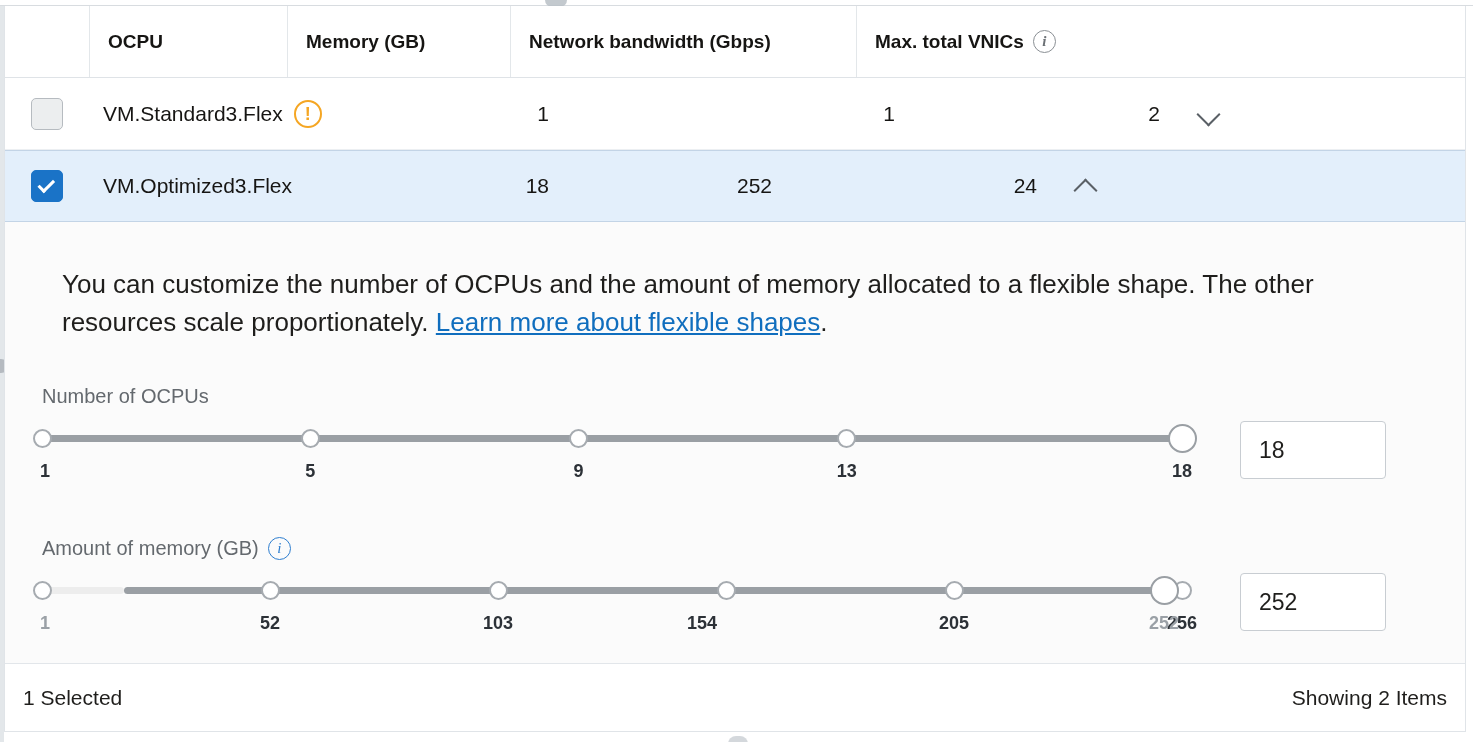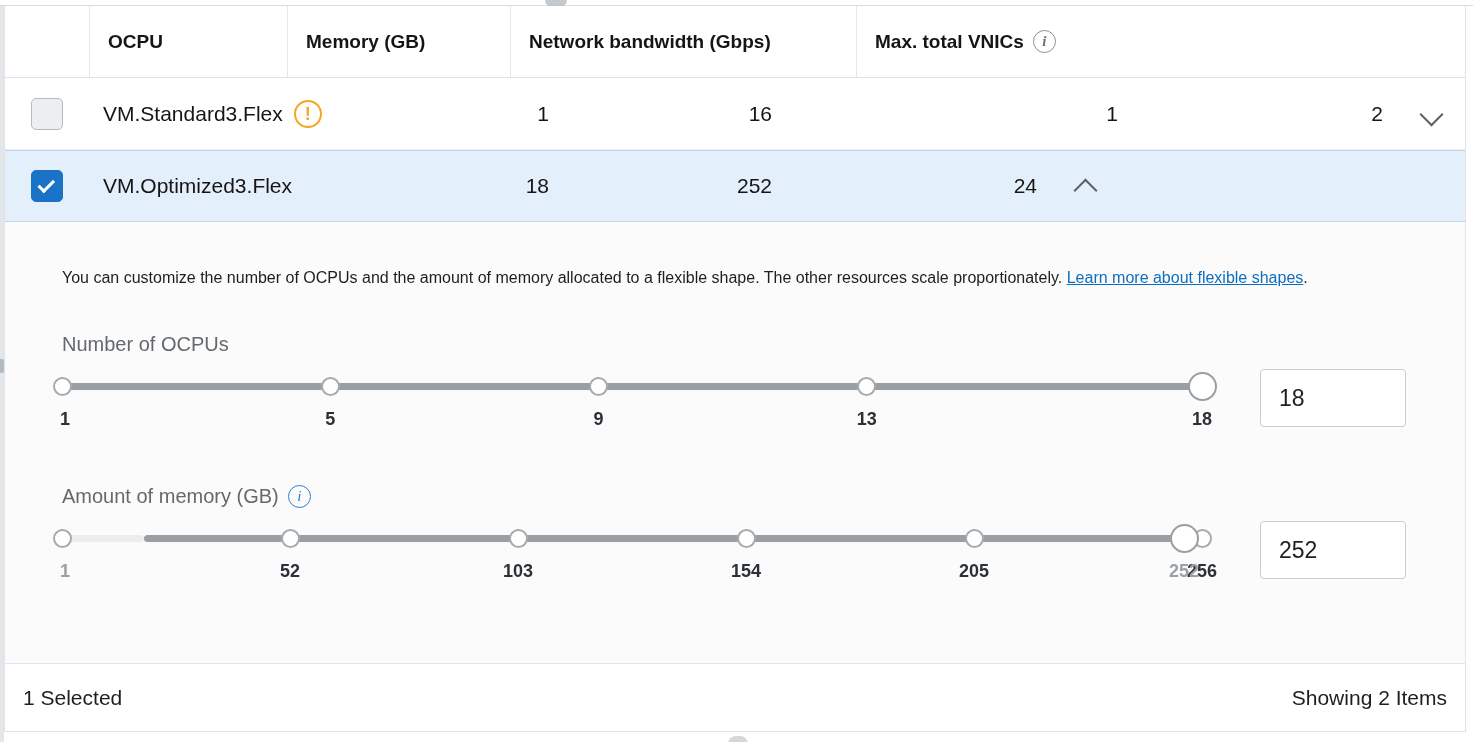--- a/index.html
+++ b/index.html
@@ -156,32 +156,32 @@
   .caret.up::before { transform: rotate(-135deg); top: 7px; }
 
   
   .detail {
     background: #fbfbfb;
     border-bottom: 1px solid #e2e6ea;
     padding: 44px 0 46px 0;
     height: 477px;
   }
   .detail-text {
-    font-size: 16px;
+    font-size: 26px;
     color: #1f1e1c;
     line-height: 1.45;
     padding: 0 58px 0 57px;
     max-width: 1400px;
   }
   .detail-text a {
     color: #106ebe;
     text-decoration: underline;
   }
 
-  .slider-block { padding: 0 0 0 57px; margin-top: 42px; position: relative; }
+  .slider-block { padding: 0 0 0 37px; margin-top: 42px; position: relative; }
   .slider-block.second { margin-top: 56px; }
 
   .slider-label {
     font-size: 20px;
     color: #64696e;
     display: flex;
     align-items: center;
     margin-bottom: 12px;
     height: 26px;
   }
@@ -294,21 +294,20 @@
 
     <div class="row plain">
       <div class="cell c-check">
         <div class="cbox"></div>
       </div>
       <div class="cell c-name">
         <span class="shape-name">VM.Standard3.Flex</span>
         <span class="warn-icon">!</span>
       </div>
       <div class="cell c-ocpu">1</div>
-      <div class="cell c-mem">16</div>
       <div class="cell c-net">1</div>
       <div class="cell c-vnic">2</div>
       <div class="cell c-caret">
         <span class="caret"></span>
       </div>
     </div>
 
     <div class="row selected">
       <div class="cell c-check">
         <div class="cbox checked">
@@ -363,21 +362,21 @@
           <div class="track-wrap" id="mem-track">
               <div class="track empty" style="left: 0px; width: 82px;"></div>
               <div class="track filled" style="left: 82px; width: 1040.12px;"></div>
               <div class="tick-dot" style="left: 0px;"></div>
               <div class="tick-label muted left-anchor" style="left: -2px;">1</div>
               <div class="tick-dot" style="left: 228px;"></div>
               <div class="tick-label" style="left: 228px;">52</div>
               <div class="tick-dot" style="left: 456px;"></div>
               <div class="tick-label" style="left: 456px;">103</div>
               <div class="tick-dot" style="left: 684px;"></div>
-              <div class="tick-label" style="left: 684px;">154</div>
+              <div class="tick-label" style="left: 660px;">154</div>
               <div class="tick-dot" style="left: 912px;"></div>
               <div class="tick-label" style="left: 912px;">205</div>
               <div class="tick-dot" style="left: 1140px;"></div>
               <div class="tick-label" style="left: 1140px;">256</div>
               <div class="handle" style="left: 1122.12px;"></div>
               <div class="tick-label muted" style="left: 1122.12px;">252</div>
             </div>
           <div class="num-box">252</div>
         </div>
       </div>

